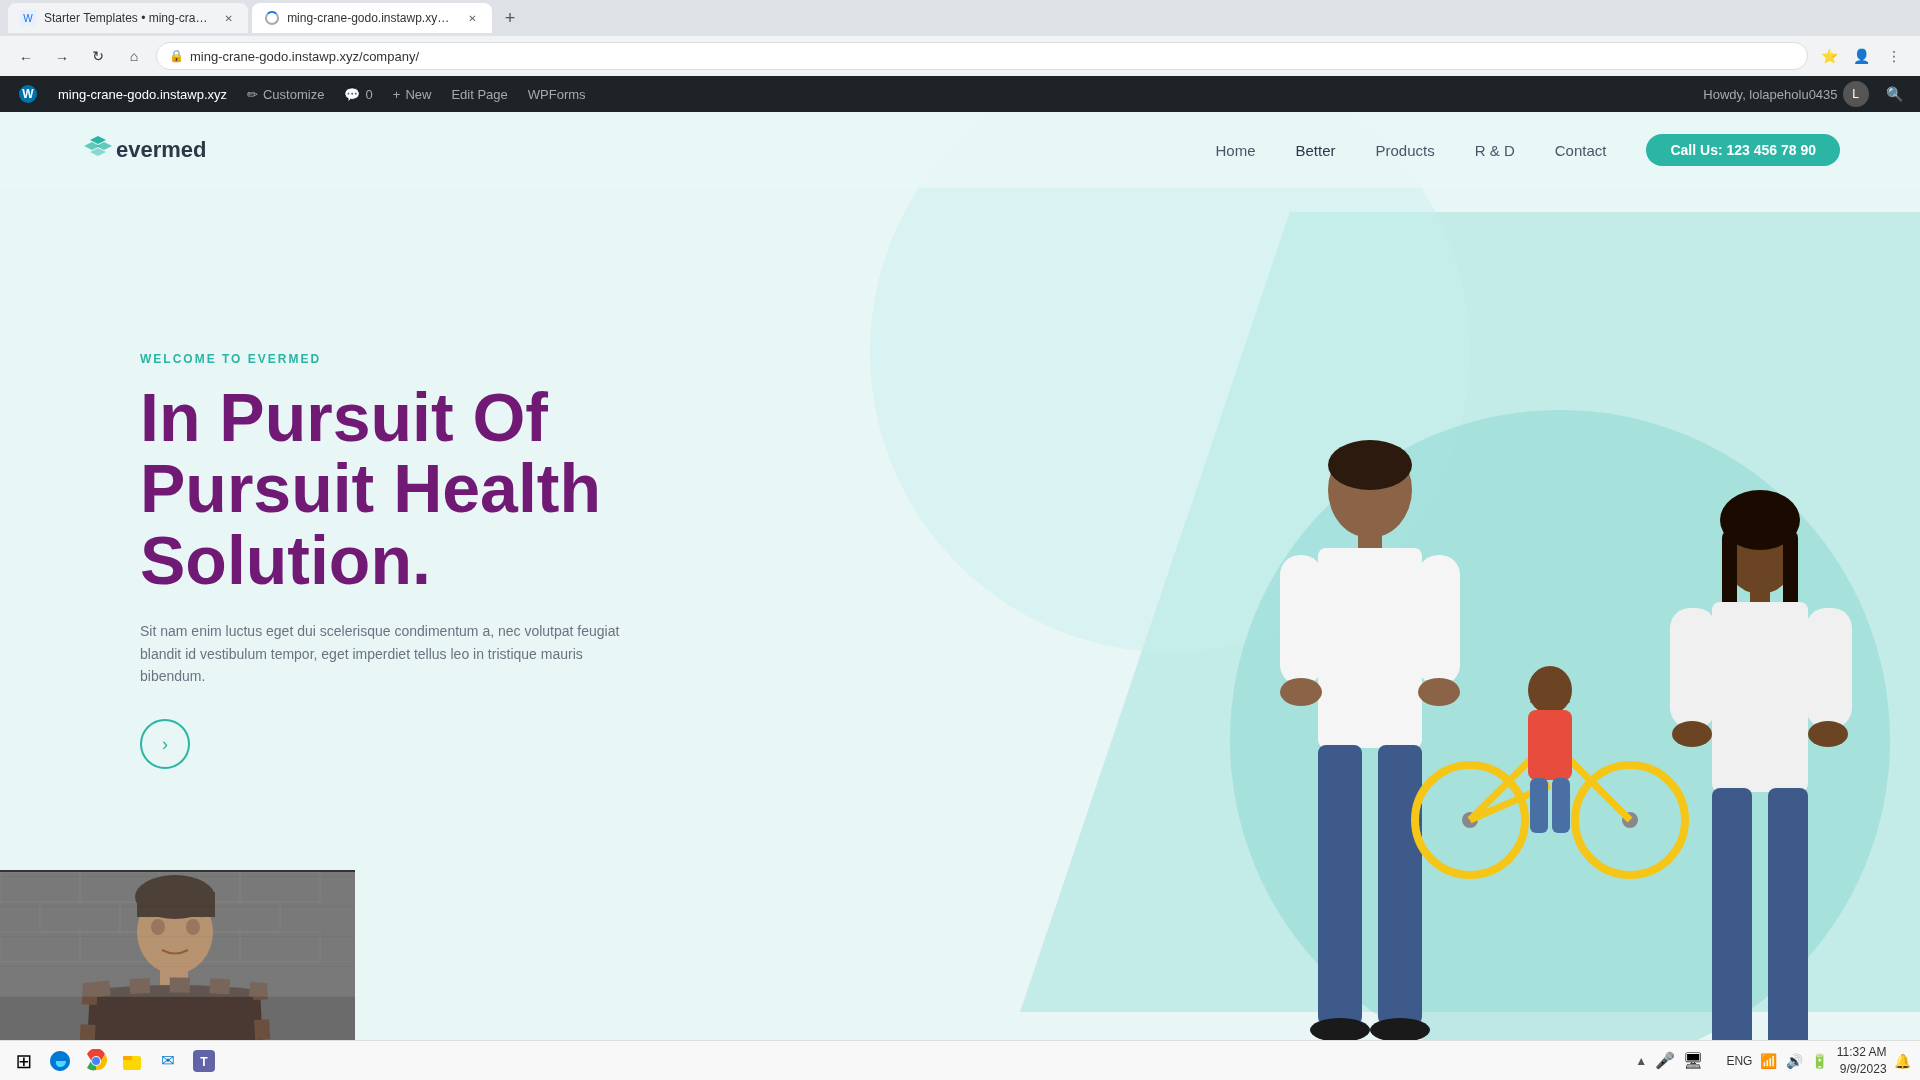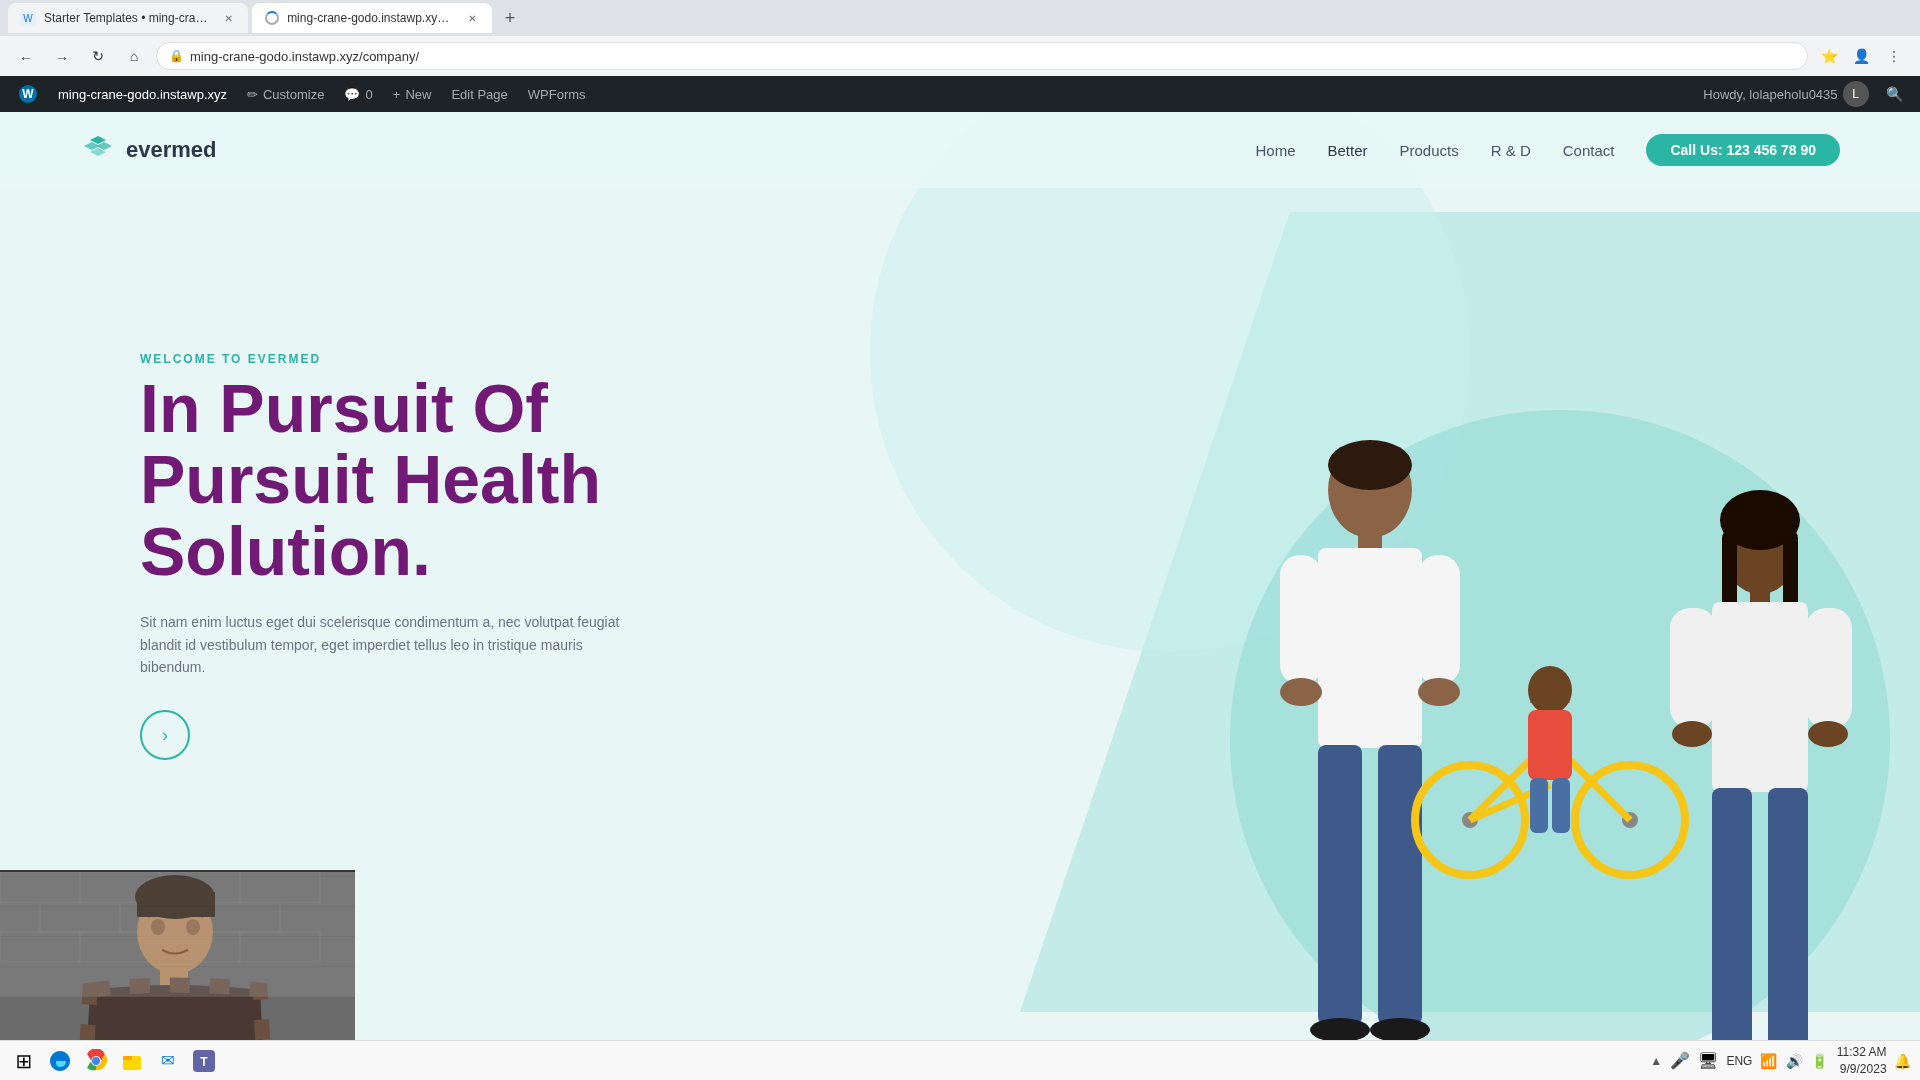--- a/index.html
+++ b/index.html
@@ -27,35 +27,35 @@
     .wp-admin-bar-right { margin-left: auto; display: flex; align-items: center; }
     .wp-howdy { color: #a7aaad; font-size: 13px; padding: 0 10px; display: flex; align-items: center; gap: 5px; }
     .wp-avatar { width: 26px; height: 26px; border-radius: 50%; background: #555; display: flex; align-items: center; justify-content: center; font-size: 12px; color: #fff; }
     .wp-search-icon { color: #a7aaad; padding: 0 8px; font-size: 14px; cursor: pointer; }
 
     
     .website-container { width: 100%; height: calc(1080px - 36px - 40px - 36px); background: #e8f7f6; overflow: hidden; position: relative; }
 
     
     .site-header { position: absolute; top: 0; left: 0; right: 0; z-index: 10; display: flex; align-items: center; justify-content: space-between; padding: 20px 80px; background: rgba(232,247,246,0.9); }
-    .site-logo { display: flex; align-items: center; gap: 10px; }
+    .site-logo { display: flex; align-items: center; }
     .logo-icon { width: 36px; height: 36px; }
     .logo-text { font-size: 22px; font-weight: 600; color: #2d3748; }
-    .site-nav { display: flex; align-items: center; gap: 32px; }
+    .site-nav { display: flex; align-items: center; gap: 40px; }
     .nav-link { font-size: 15px; color: #4a5568; text-decoration: none; cursor: pointer; }
     .nav-link.active { color: #2d3748; font-weight: 500; }
     .cta-button { background: #2ab5a5; color: #fff; border: none; border-radius: 50px; padding: 8px 24px; font-size: 14px; font-weight: 600; cursor: pointer; white-space: nowrap; }
 
     
     .hero-circle-bg { position: absolute; top: -60px; left: 50%; transform: translateX(-15%); width: 600px; height: 600px; border-radius: 50%; background: rgba(200,240,238,0.5); z-index: 1; }
     .hero-teal-shape { position: absolute; top: 100px; right: 0; width: 900px; height: 800px; background: #7dd3cc; clip-path: polygon(30% 0%, 100% 0%, 100% 100%, 0% 100%); z-index: 0; opacity: 0.35; }
 
     
     .hero-content { position: absolute; left: 140px; top: 240px; z-index: 5; max-width: 580px; }
-    .hero-tag { color: #2ab5a5; font-size: 12px; font-weight: 700; letter-spacing: 2px; text-transform: uppercase; margin-bottom: 7px; }
+    .hero-tag { color: #2ab5a5; font-size: 12px; font-weight: 700; letter-spacing: 2px; text-transform: uppercase; margin-bottom: 16px; }
     .hero-title { font-size: 68px; font-weight: 900; color: #701a75; line-height: 1.05; margin-bottom: 24px; }
     .hero-description { font-size: 14px; color: #6b7280; line-height: 1.6; margin-bottom: 32px; max-width: 480px; }
     .hero-arrow-btn { width: 50px; height: 50px; border-radius: 50%; border: 2px solid #2ab5a5; background: transparent; display: flex; align-items: center; justify-content: center; cursor: pointer; color: #2ab5a5; font-size: 18px; }
 
     
     .hero-image-area { position: absolute; right: 0; top: 60px; bottom: 0; width: 800px; z-index: 2; display: flex; align-items: flex-end; justify-content: center; overflow: hidden; }
 
     
     .webcam-overlay { position: absolute; bottom: 0; left: 0; width: 355px; height: 210px; background: #1a1a1a; z-index: 100; overflow: hidden; border-top: 2px solid #333; }
     .webcam-person { width: 100%; height: 100%; background: linear-gradient(to bottom, #d4a574 0%, #c49060 30%, #8b6a45 50%, #5a4035 70%, #3d2b22 100%); position: relative; }
@@ -340,21 +340,21 @@
         <svg width="22" height="22" viewBox="0 0 22 22">
             <rect width="22" height="22" rx="4" fill="#6264a7"></rect>
             <text x="11" y="16" text-anchor="middle" font-size="12" fill="#fff" font-weight="bold">T</text>
           </svg>
       </div>
     </div>
     <div class="taskbar-right" style="margin-left:auto;display:flex;align-items:center;gap:8px;padding:0 8px;">
       <div style="font-size:12px;color:#555;">▲</div>
       <div style="font-size:16px;">🎤</div>
       <div style="font-size:16px;">🖥</div>
-      <span style="font-size:12px;color:#333;">ENG</span>
+      <span style="font-size:12px;color:#333;margin-left:15px;">ENG</span>
       <div style="font-size:14px;">📶</div>
       <div style="font-size:14px;">🔊</div>
       <div style="font-size:14px;">🔋</div>
       <div class="taskbar-clock" style="font-size:12px;color:#333;line-height:1.4;">
         <div>11:32 AM</div>
         <div>9/9/2023</div>
       </div>
       <div style="font-size:14px;">🔔</div>
     </div>
   </div>

